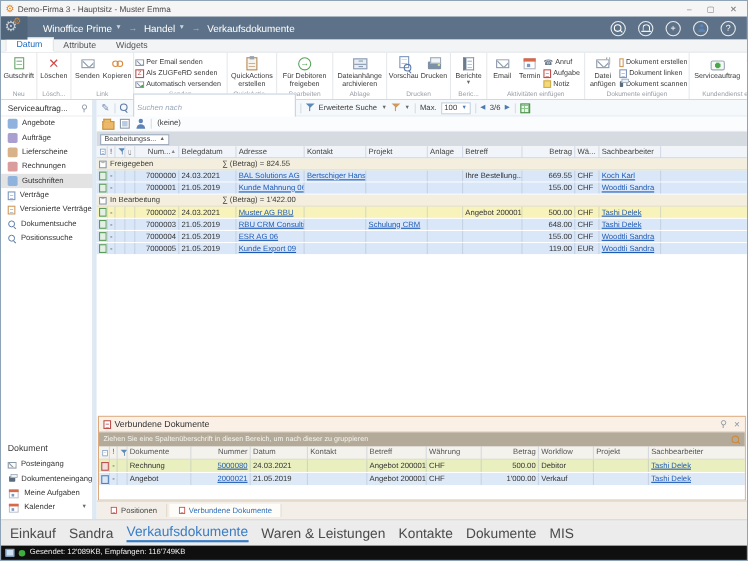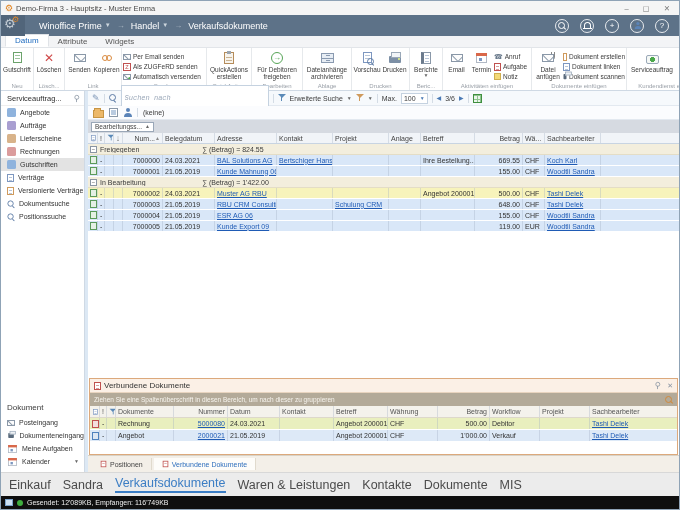--- a/index.html
+++ b/index.html
@@ -103,21 +103,21 @@
 .sb-head .pin{margin-left:auto;transform:scale(.8)}
 .sb-item{height:13px;display:flex;align-items:center;gap:4px;padding-left:6px;white-space:nowrap;overflow:hidden}
 .sb-item.sel{background:#e3e3e3}
 .sb-fav-title{font-size:8px;color:#3a3a3a;margin:14px 0 4px 6px}
 .sb-spacer{flex:1}
 .splitter{width:3px;background:#dce8f4;flex:none}
 .main{flex:1;display:flex;flex-direction:column;min-width:0;background:#fff}
 
 .tool1{height:15px;background:#f6f9fc;border-bottom:1px solid #e3e9f0;display:flex;align-items:center;gap:4px;padding:0 4px;font-size:7px;color:#3a3a3a;flex:none}
 .sep{width:1px;height:9px;background:#d4dce5}
-.search-input{width:148px;height:11px;border:1px solid #c5d2e0;font-size:7px;padding:12px 3px;color:#333;font-family:Liberation Mono, monospace}
+.search-input{width:148px;height:11px;border:1px solid #c5d2e0;font-size:7px;padding:12px 3px;color:#333;font-family:Liberation Sans, sans-serif}
 .search-input::placeholder{font-style:italic;color:#9aa7b8}
 .combo{display:flex;align-items:center;border:1px solid #c5d2e0;background:#fff;height:11px;padding:0 2px;gap:4px;font-size:7px}
 .combo .cbc{font-size:5px;color:#4a7ab5}
 .pgarrow{color:#4a7ab5;font-size:6px;line-height:6px}
 .tool2{height:14px;background:#fbfcfe;border-bottom:1px solid #e3e9f0;display:flex;align-items:center;gap:5px;padding:0 5px;font-size:7px;color:#3a3a3a;flex:none}
 
 .groupbar{height:13px;background:#d6dae1;display:flex;align-items:center;padding:0 3px;flex:none}
 .chip{background:#fff;border:1px solid #9aa7b8;font-size:6.5px;color:#444;height:10px;line-height:9px;padding:0 3px;display:flex;align-items:center;gap:3px}
 .chip .sort{font-size:5px;color:#666}
 

